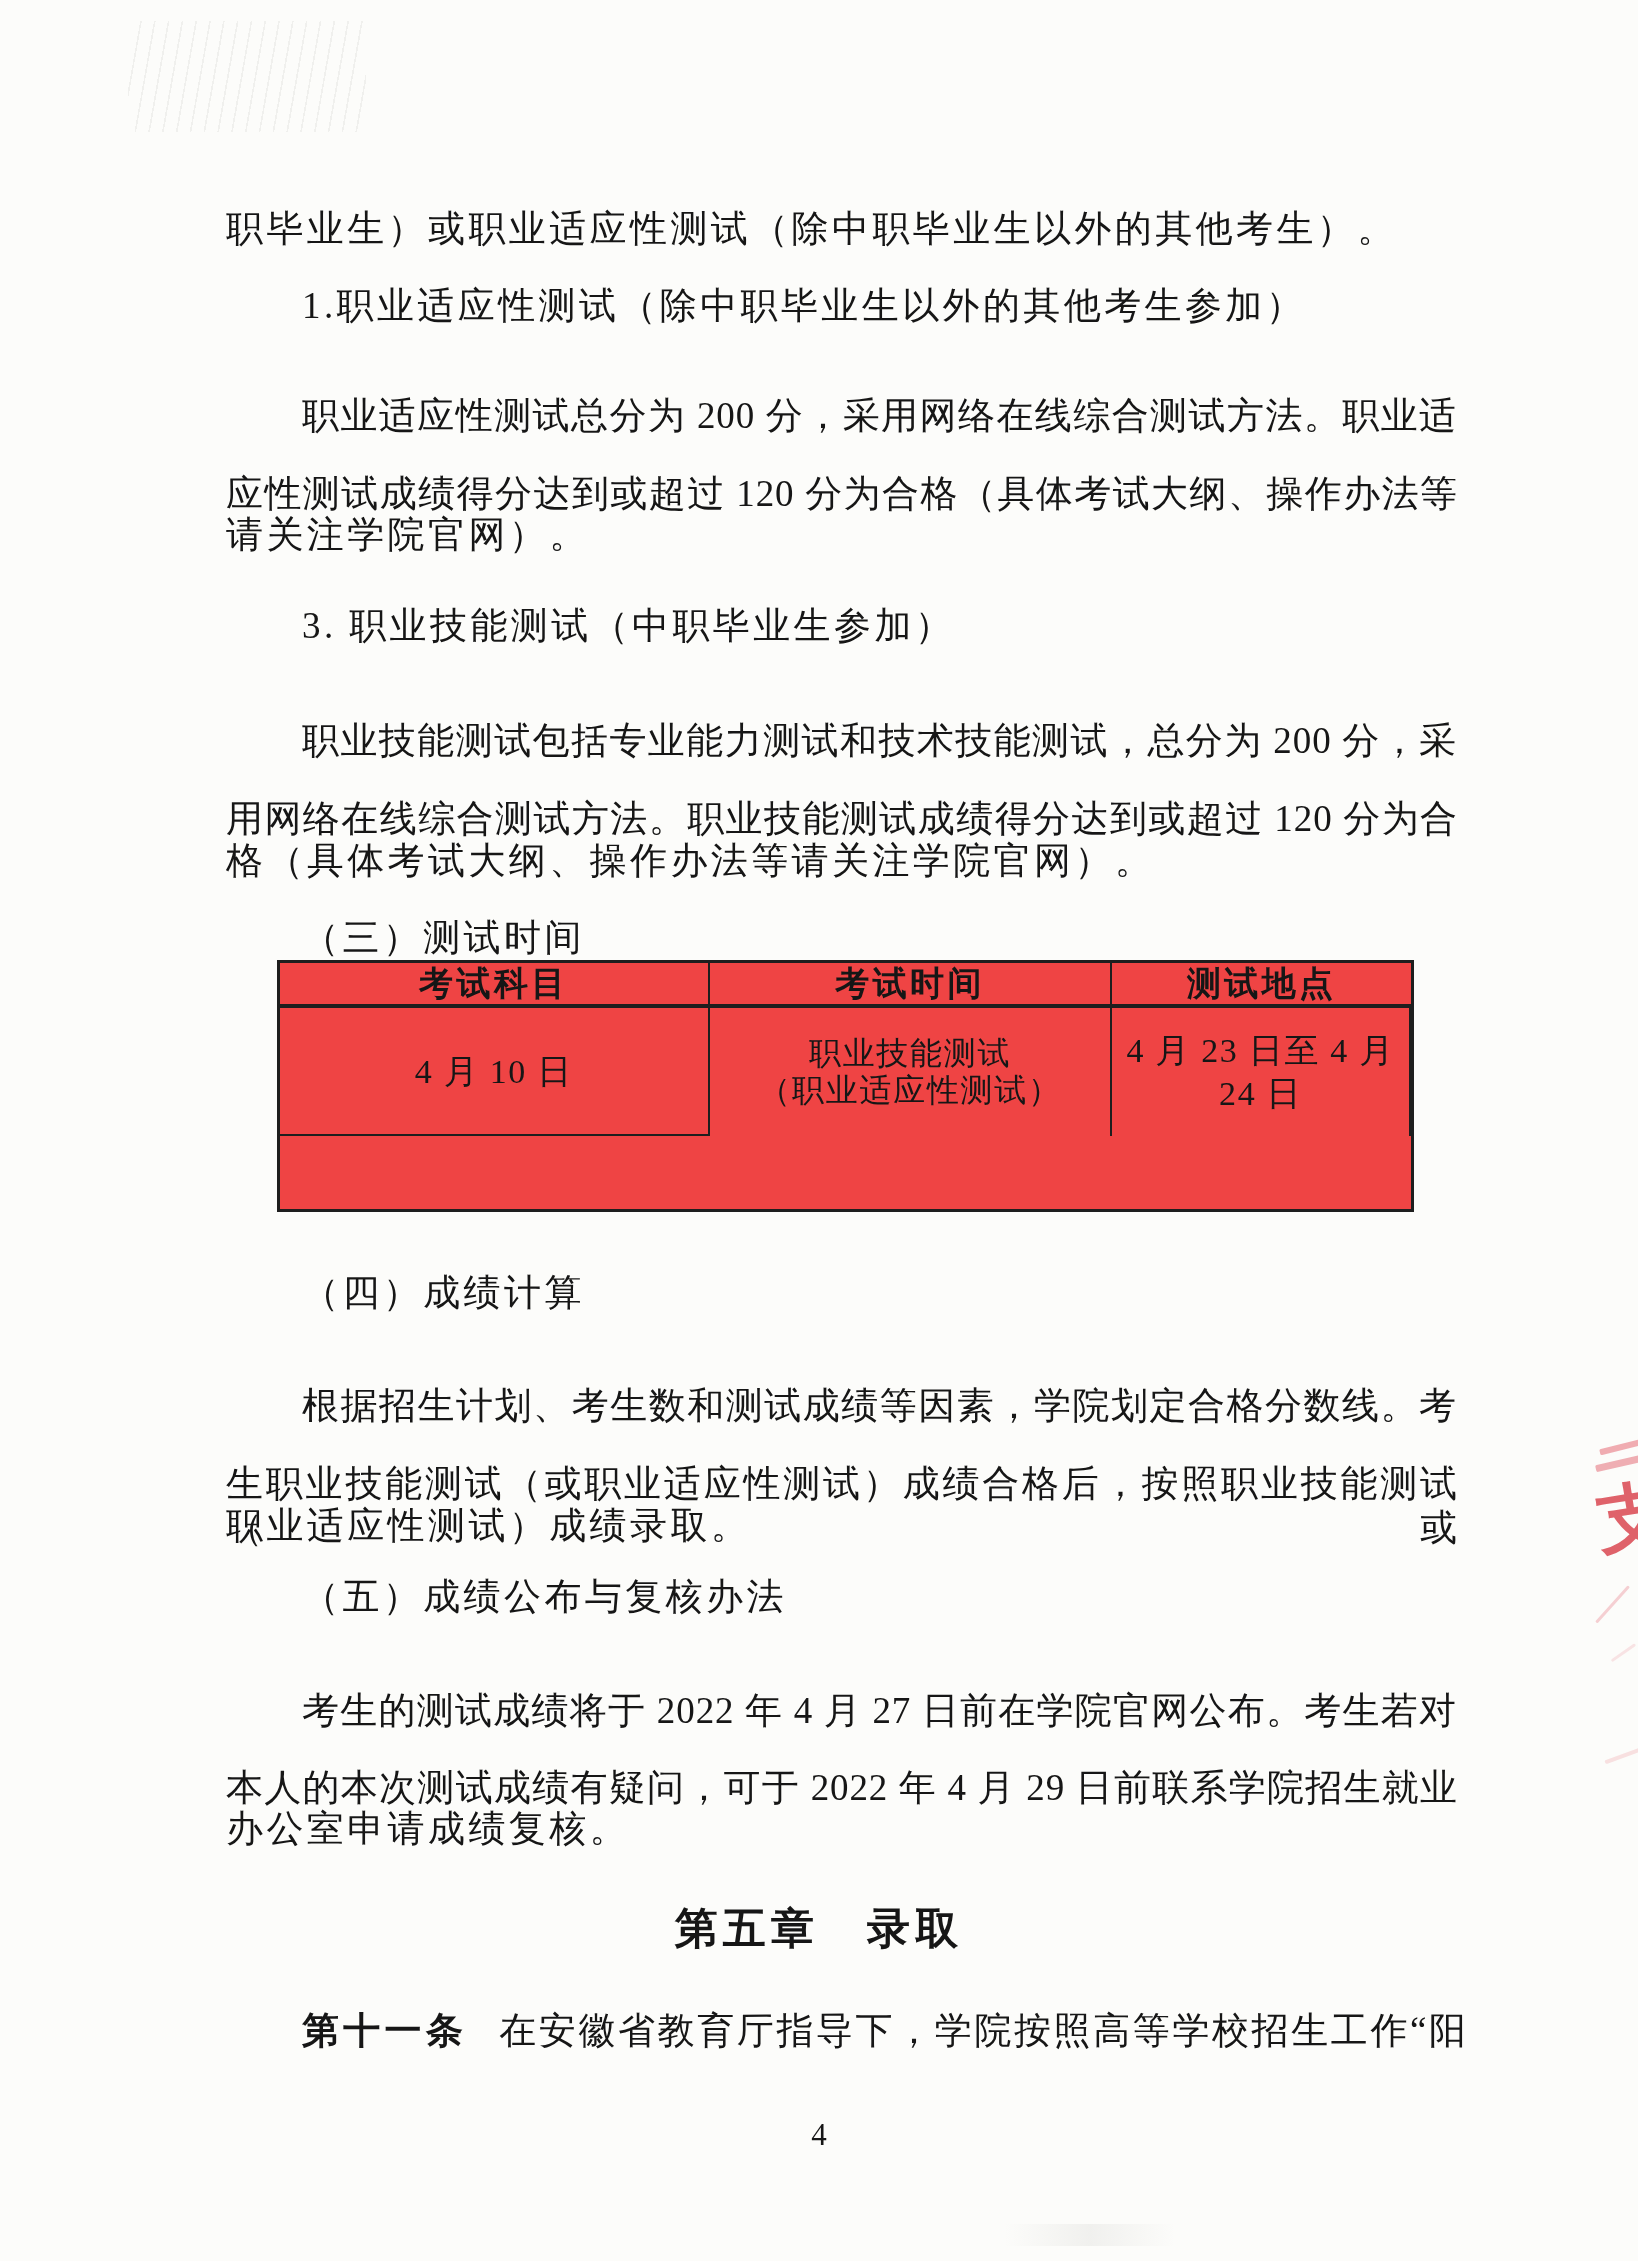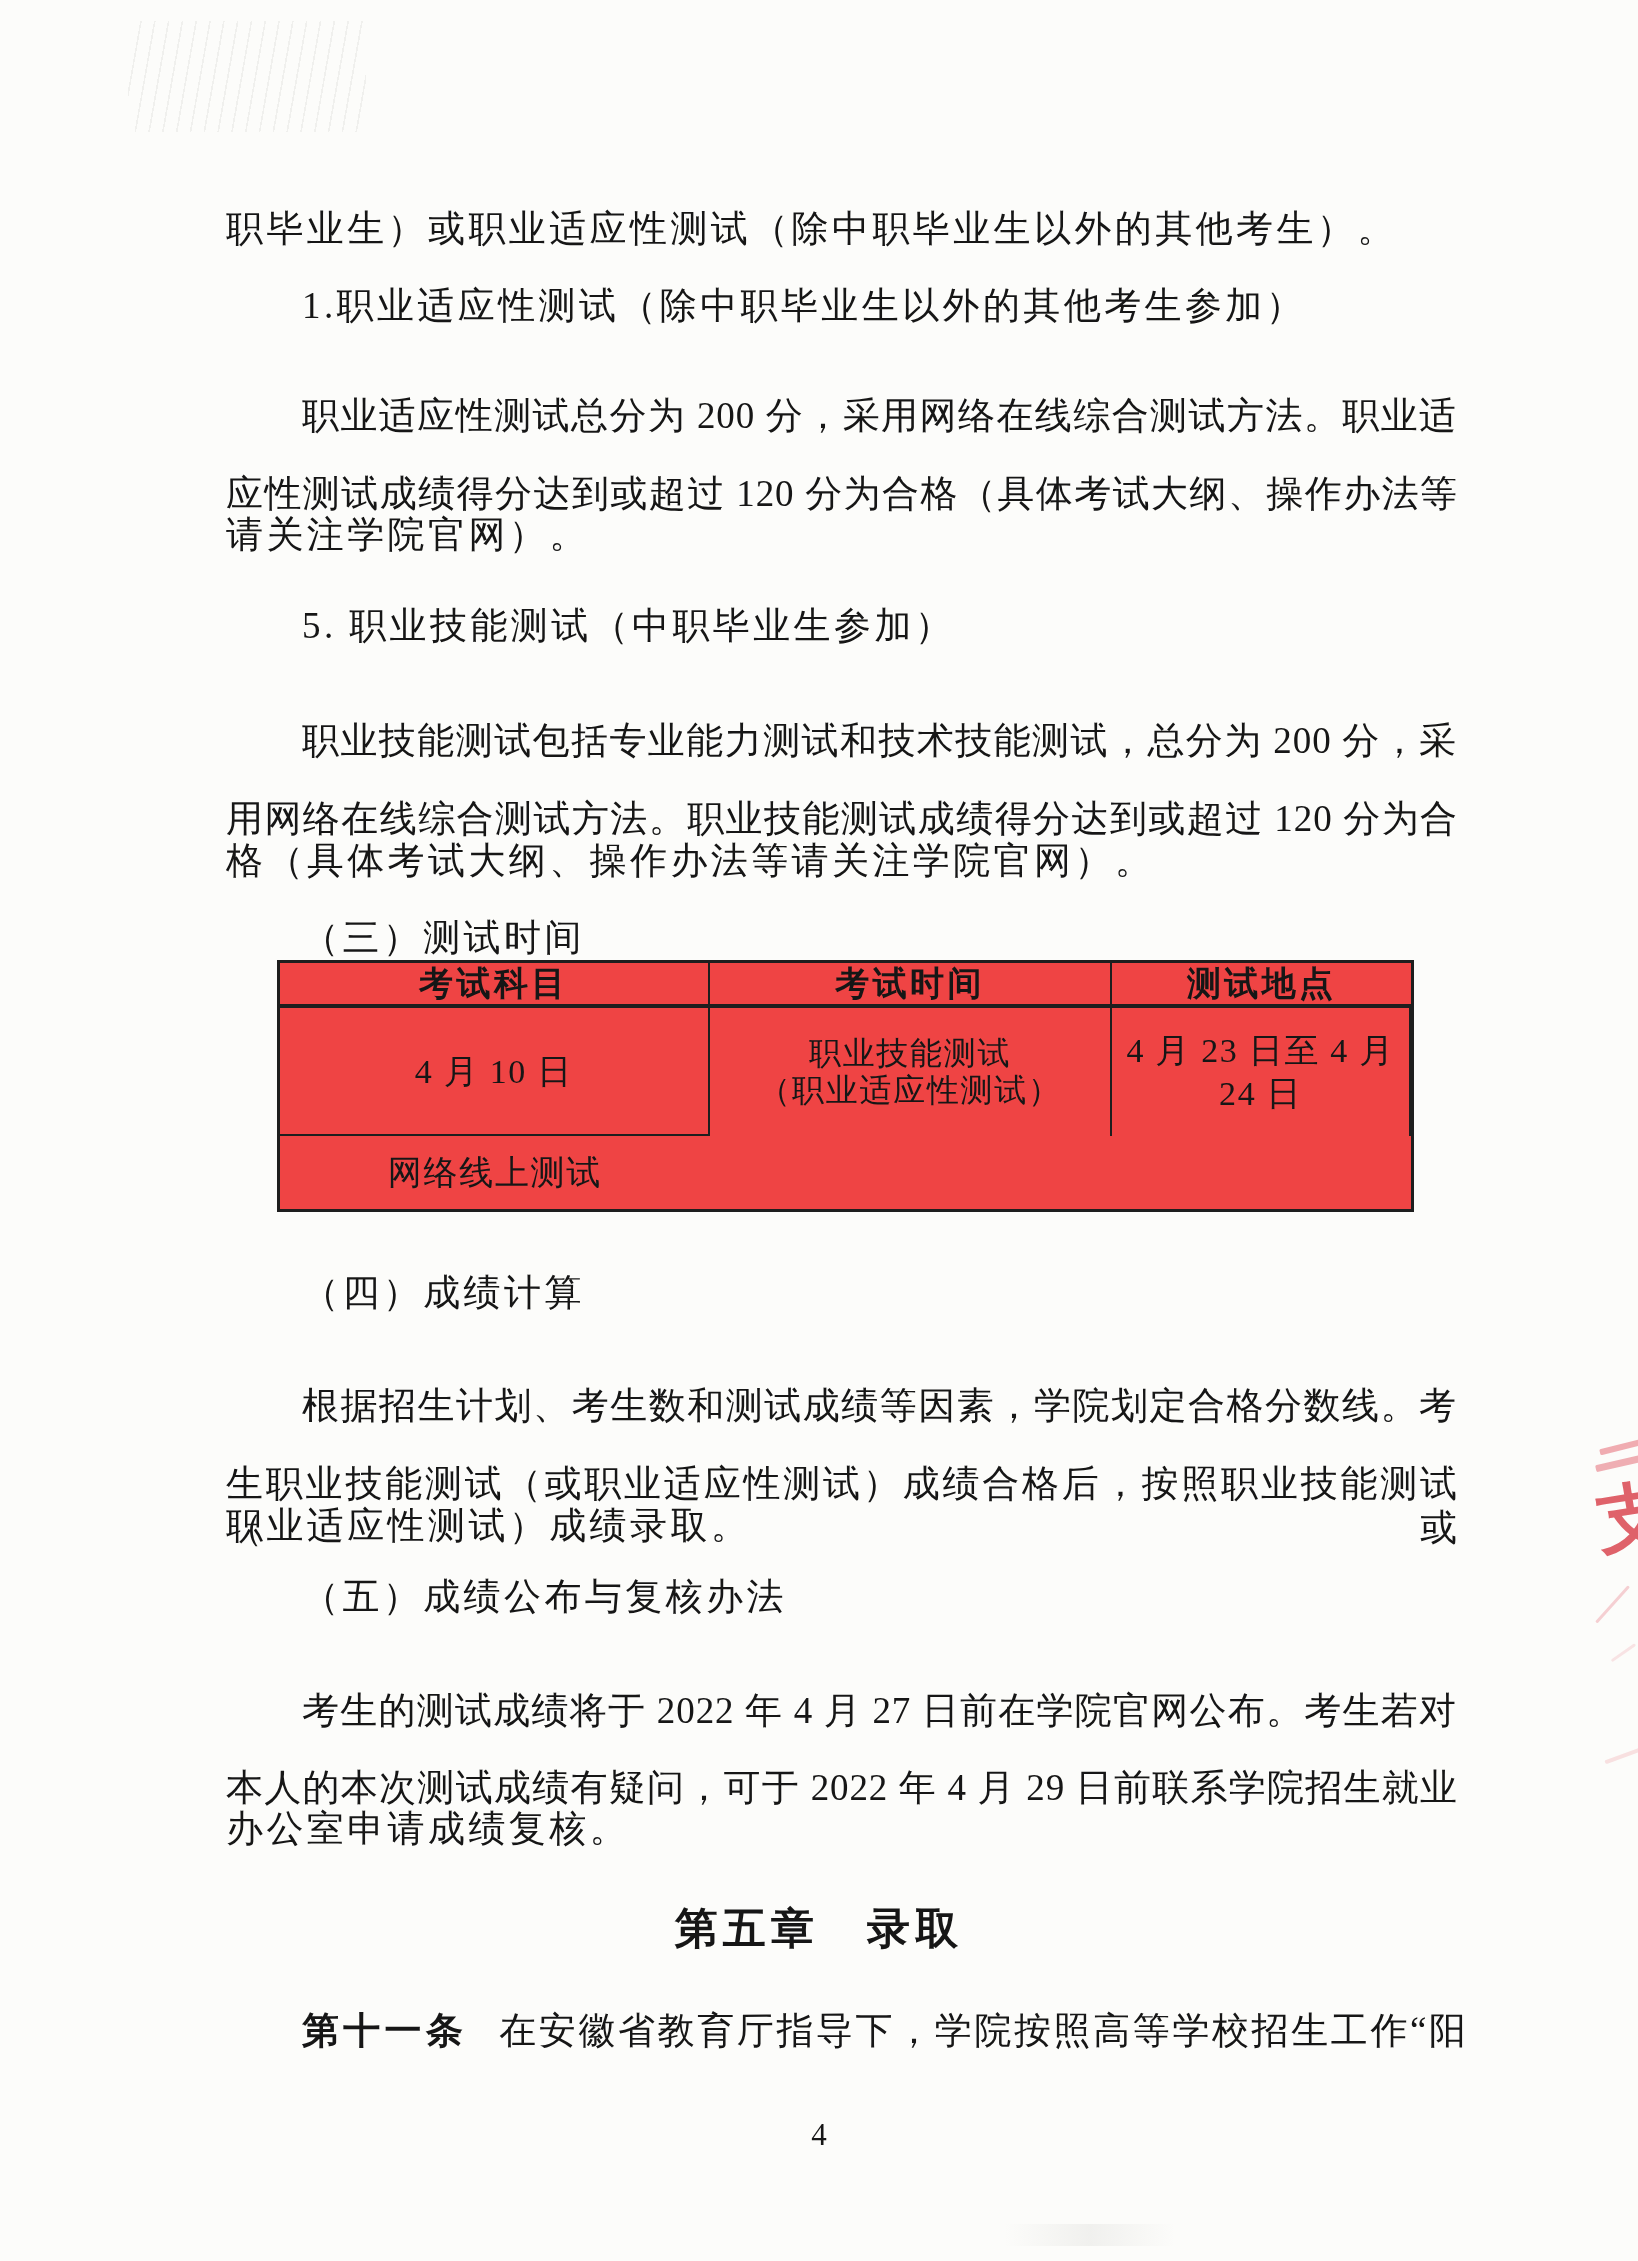--- a/index.html
+++ b/index.html
@@ -82,21 +82,21 @@
 <div class="streak" style="left:128px;top:21px;width:238px;height:111px;opacity:.18;
             background:repeating-linear-gradient(100deg,transparent 0 12px,#b9b9b4 12px 13.6px);"></div>
 <div class="streak" style="left:1005px;top:2224px;width:170px;height:22px;opacity:.12;
             background:linear-gradient(90deg,transparent,#9a9a94,transparent);"></div>
 
 <div class="line L0" style="top:207px;">职毕业生）或职业适应性测试（除中职毕业生以外的其他考生）。</div>
 <div class="line L1" style="top:284px;">1.职业适应性测试（除中职毕业生以外的其他考生参加）</div>
 <div class="line L1 j" style="top:358px;">职业适应性测试总分为 200 分，采用网络在线综合测试方法。职业适</div>
 <div class="line L0 j" style="top:436px;">应性测试成绩得分达到或超过 120 分为合格（具体考试大纲、操作办法等</div>
 <div class="line L0" style="top:513px;">请关注学院官网）。</div>
-<div class="line L1" style="top:604px;">5. 职业技能测试（中职毕业生参加）</div>
+<div class="line L1" style="top:604px;">3. 职业技能测试（中职毕业生参加）</div>
 <div class="line L1 j" style="top:683px;">职业技能测试包括专业能力测试和技术技能测试，总分为 200 分，采</div>
 <div class="line L0 j" style="top:761px;">用网络在线综合测试方法。职业技能测试成绩得分达到或超过 120 分为合</div>
 <div class="line L0" style="top:839px;">格（具体考试大纲、操作办法等请关注学院官网）。</div>
 <div class="line L1" style="top:916px;">（三）测试时间</div>
 
 <div class="tbl">
   <div class="cell hdr">
     <span>考试科目</span>
   </div>
   <div class="cell hdr">
@@ -109,23 +109,20 @@
   <div class="cell">
     <span>4 月 10 日</span>
   </div>
 
   <div class="cell lastrow small">
     <span>职业技能测试</span>
     <span>（职业适应性测试）</span>
   </div>
   <div class="cell lastrow">
     <span>4 月 23 日至 4 月 24 日</span>
-  </div>
-  <div class="cell lastrow lastcol">
-    <span>网络线上测试</span>
   </div>
 </div>
 
 <div class="line L1" style="top:1271px;">（四）成绩计算</div>
 <div class="line L1 j" style="top:1348px;">根据招生计划、考生数和测试成绩等因素，学院划定合格分数线。考</div>
 <div class="line L0 j" style="top:1426px;">生职业技能测试（或职业适应性测试）成绩合格后，按照职业技能测试（或</div>
 <div class="line L0" style="top:1504px;">职业适应性测试）成绩录取。</div>
 <div class="line L1" style="top:1575px;">（五）成绩公布与复核办法</div>
 <div class="line L1 j" style="top:1653px;">考生的测试成绩将于 2022 年 4 月 27 日前在学院官网公布。考生若对</div>
 <div class="line L0 j" style="top:1730px;">本人的本次测试成绩有疑问，可于 2022 年 4 月 29 日前联系学院招生就业</div>

